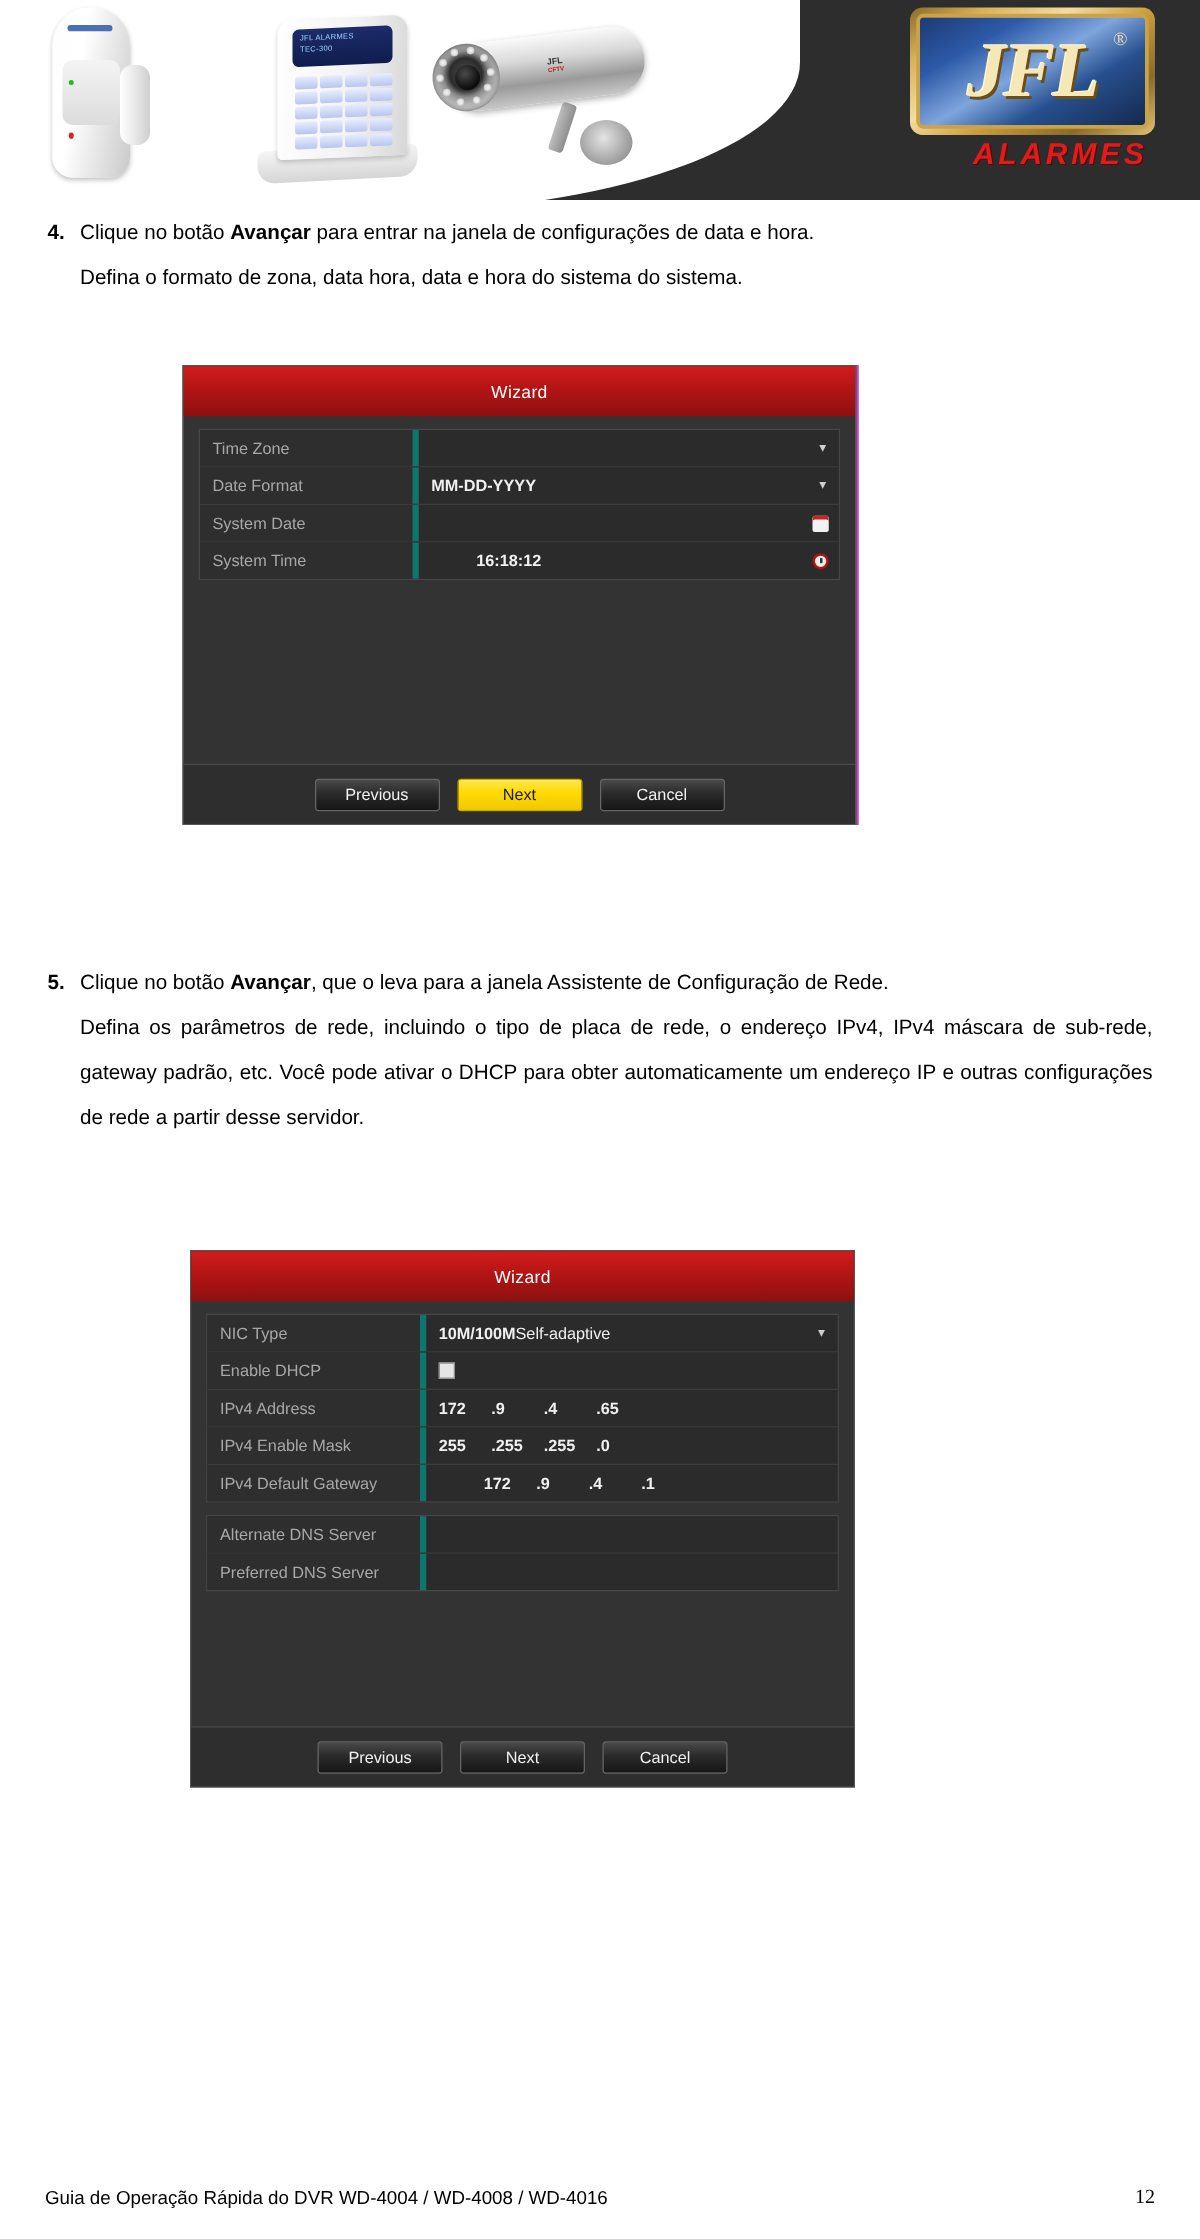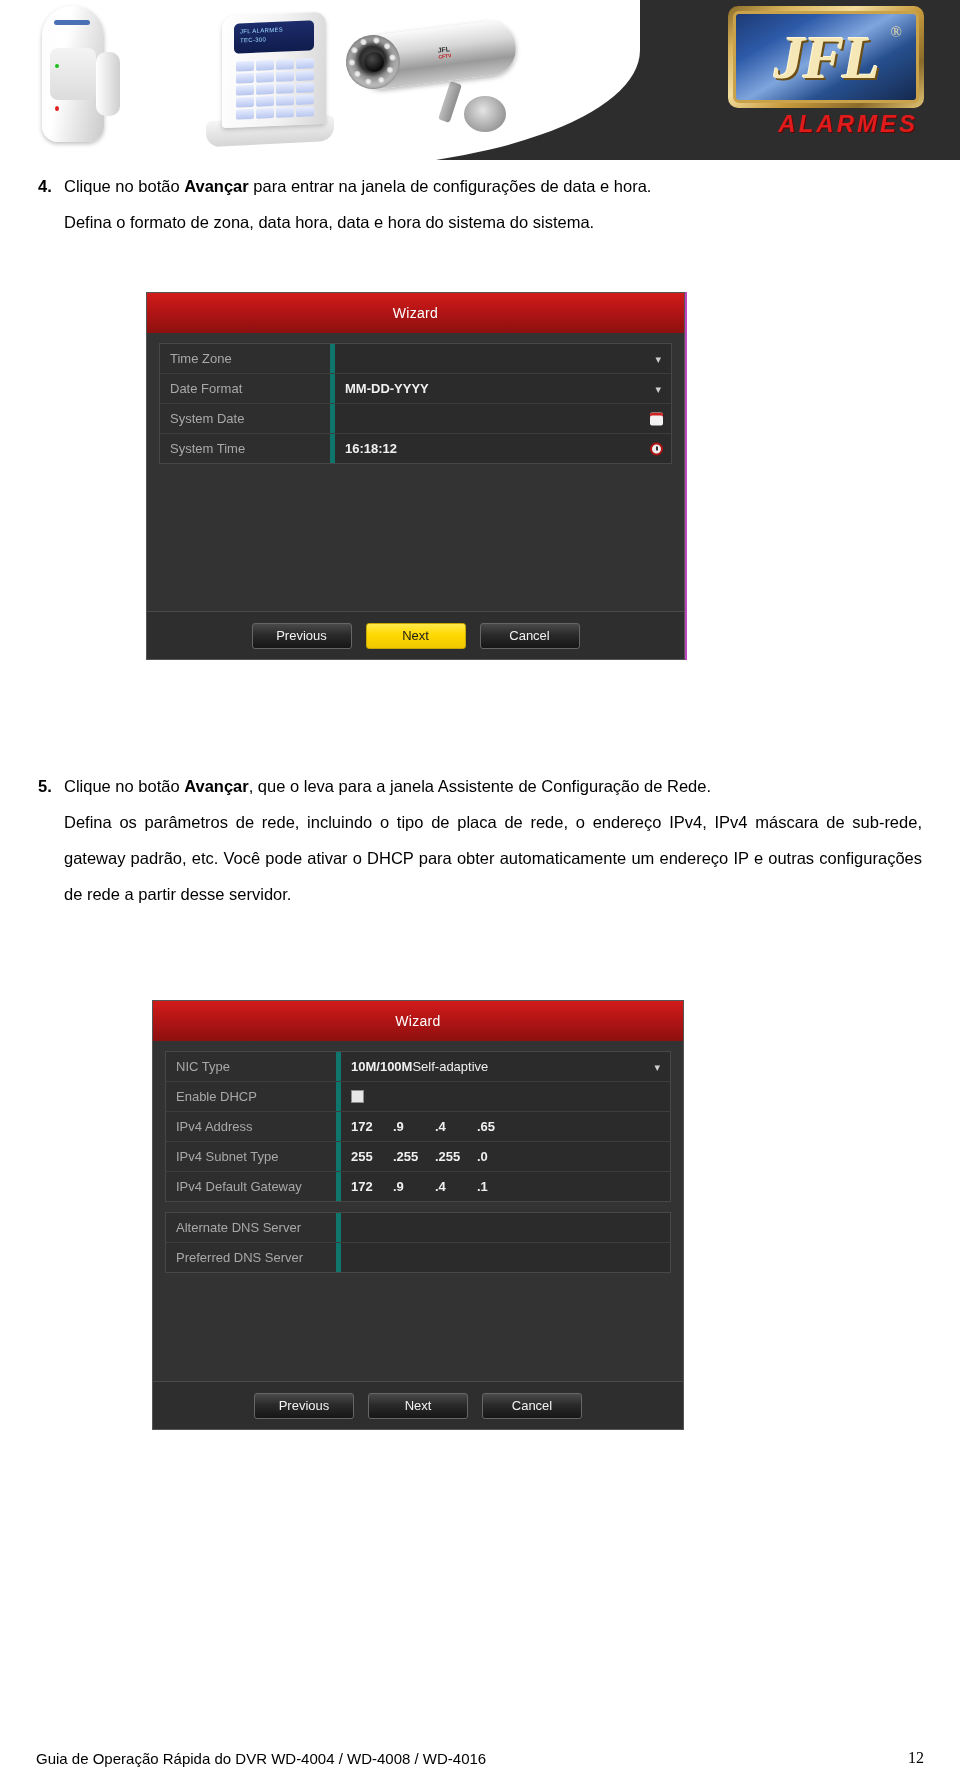--- a/index.html
+++ b/index.html
@@ -227,21 +227,21 @@
   .wiz-body { padding: 10px 12px 0 12px; }
   .wiz-row {
     display: flex;
     height: 29px;
     align-items: center;
     border-bottom: 1px solid #3d3d3d;
     background: #2b2b2b;
     position: relative;
   }
   .wiz-group { border: 1px solid #474747; margin-bottom: 10px; }
-  .wiz-group .wiz-row:last-child { border-bottom: none; }
+  .wiz-group .wiz-row:last-child { border-bottom: none; gap: 36px; }
   .wiz-label {
     width: 175px;
     flex: none;
     color: #a8a8a8;
     font-size: 13px;
     padding-left: 10px;
     box-sizing: border-box;
     border-right: 5px solid #0f766e;
     height: 100%;
     display: flex; align-items: center;
@@ -494,21 +494,21 @@
           <span class="ip-seg">
             <span class="ip-o1">172</span>
             <span class="ip-dot">.9</span>
             <span class="ip-dot">.4</span>
             <span class="ip-dot">.65</span>
           </span>
         </div>
       </div>
 
       <div class="wiz-row">
-        <div class="wiz-label">IPv4 Subnet Type</div>
+        <div class="wiz-label">IPv4 Enable Mask</div>
         <div class="wiz-value">
           <span class="ip-seg">
             <span class="ip-o1">255</span>
             <span class="ip-dot">.255</span>
             <span class="ip-dot">.255</span>
             <span class="ip-dot">.0</span>
           </span>
         </div>
       </div>
 

